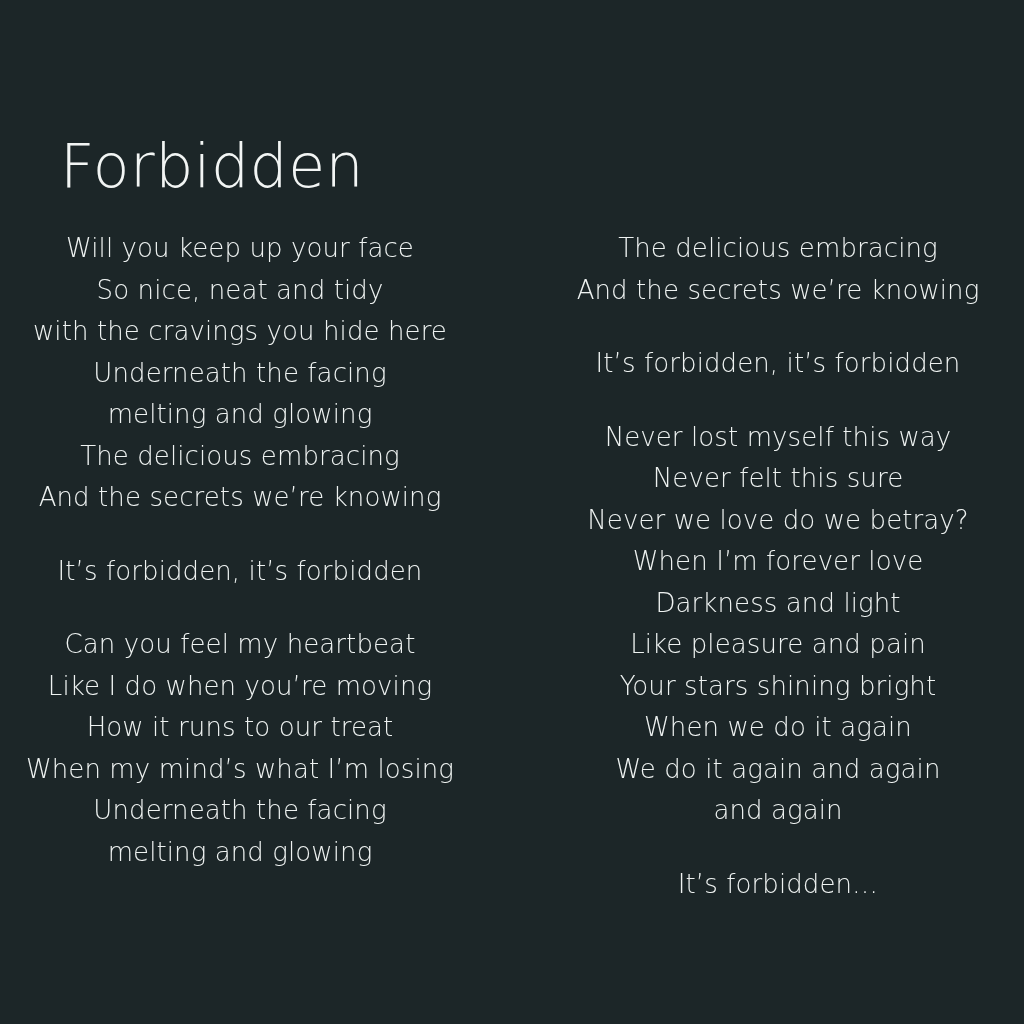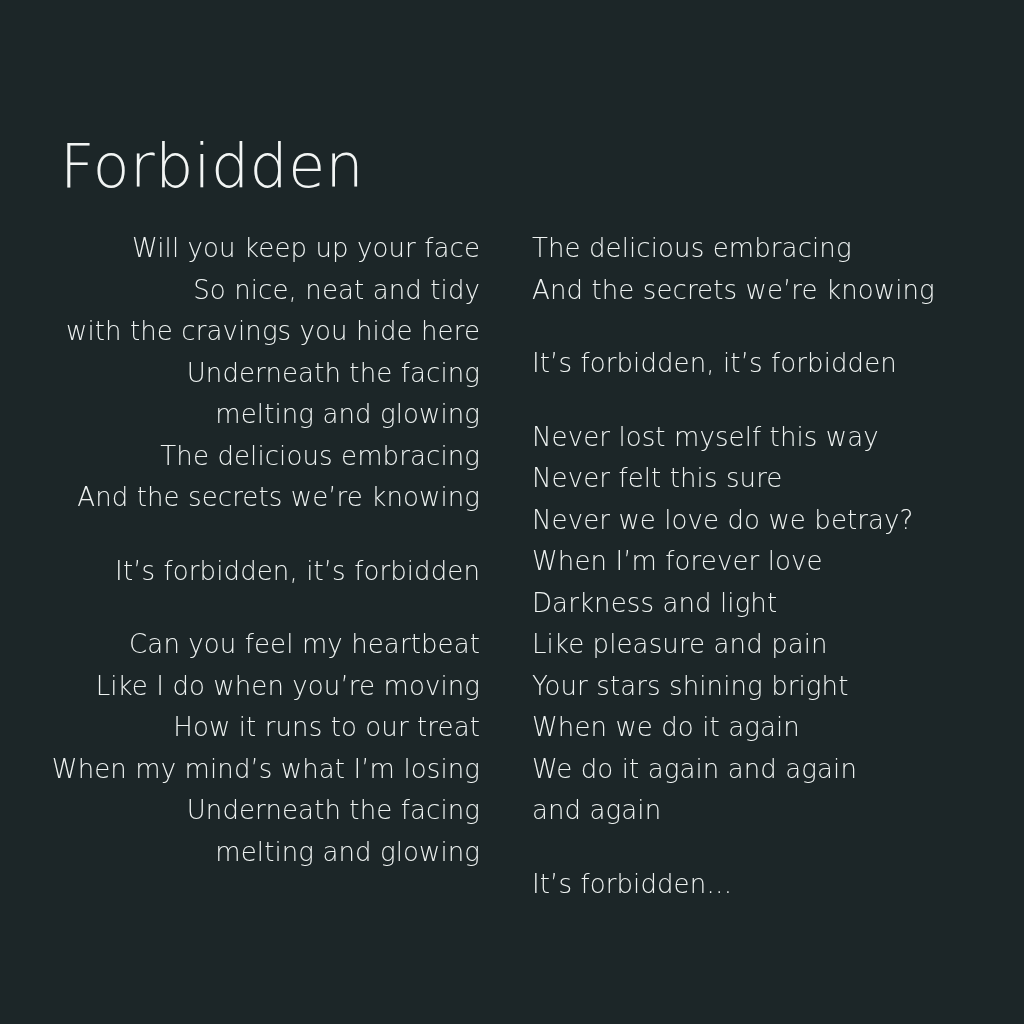--- a/index.html
+++ b/index.html
@@ -49,20 +49,21 @@
     padding-right: 22px;
     text-align: right;
   }
   .col-right {
     width: 522px;
     padding-left: 30px;
     text-align: left;
   }
   .stanza {
     margin: 0 0 32px 0;
+    text-align: center;
   }
   .stanza:last-child {
     margin-bottom: 16px;
   }
   .line {
     font-size: 26px;
     line-height: 41.5px;
     color: #eef2f1;
     font-weight: 300;
     letter-spacing: 0.1px;

